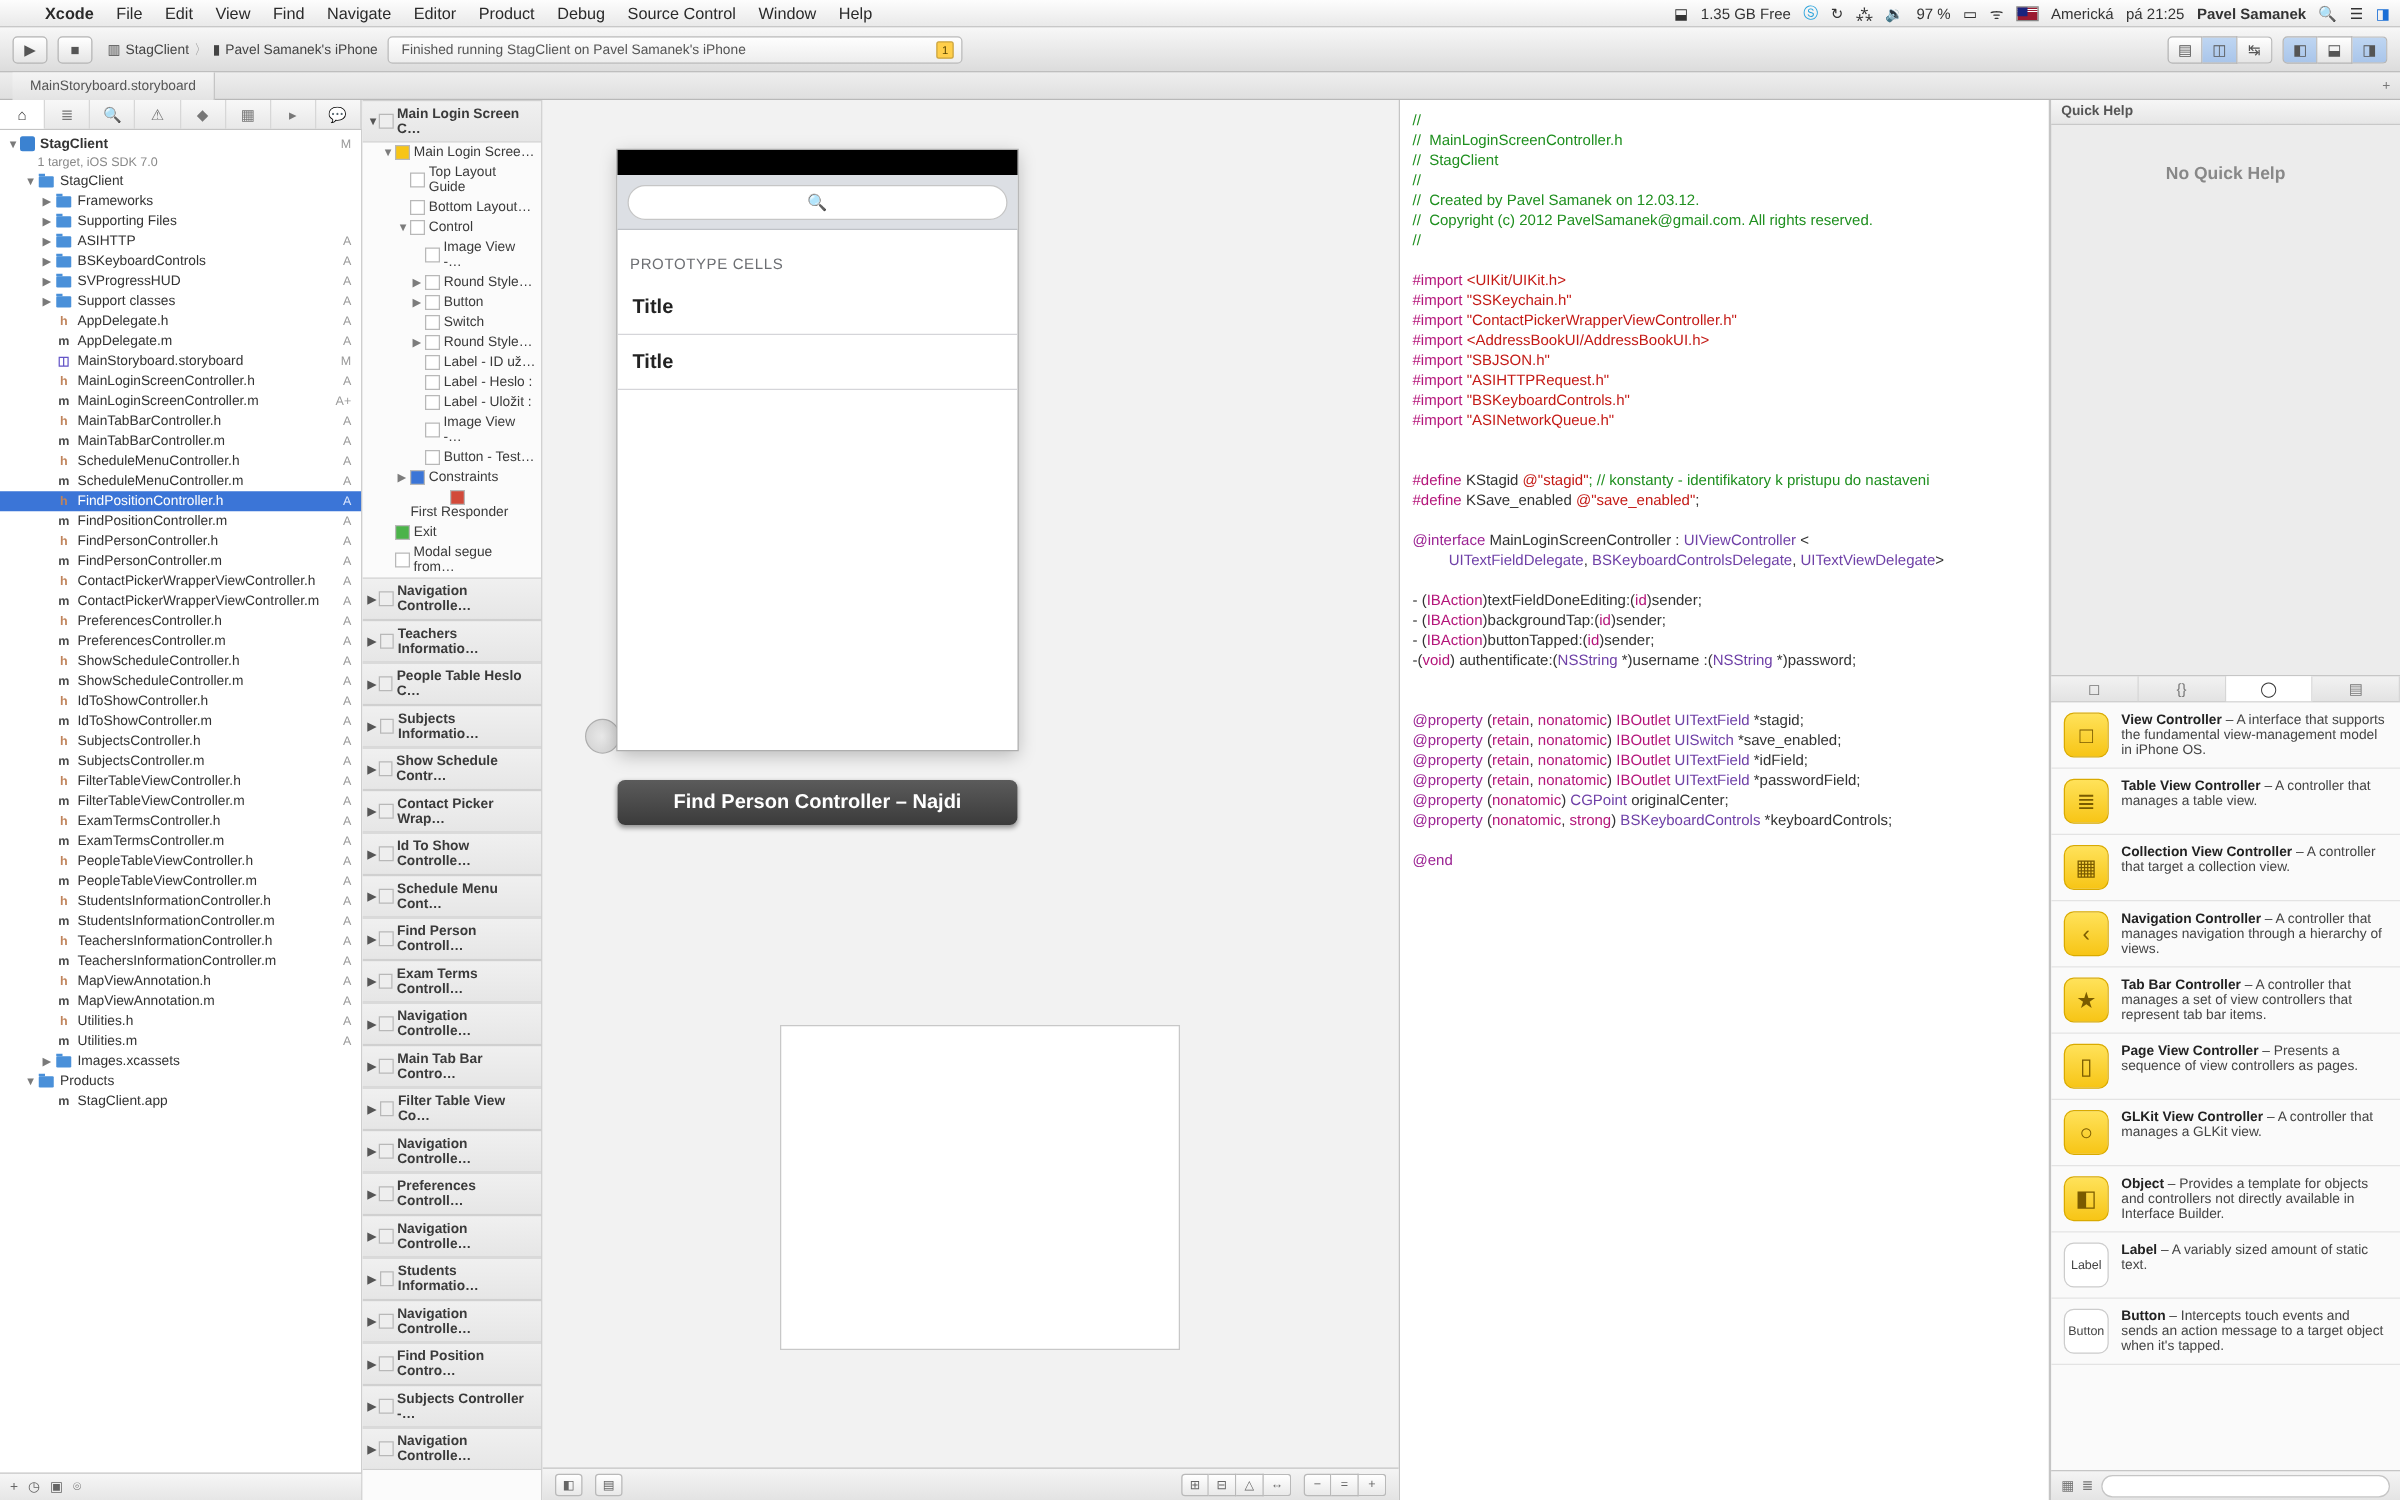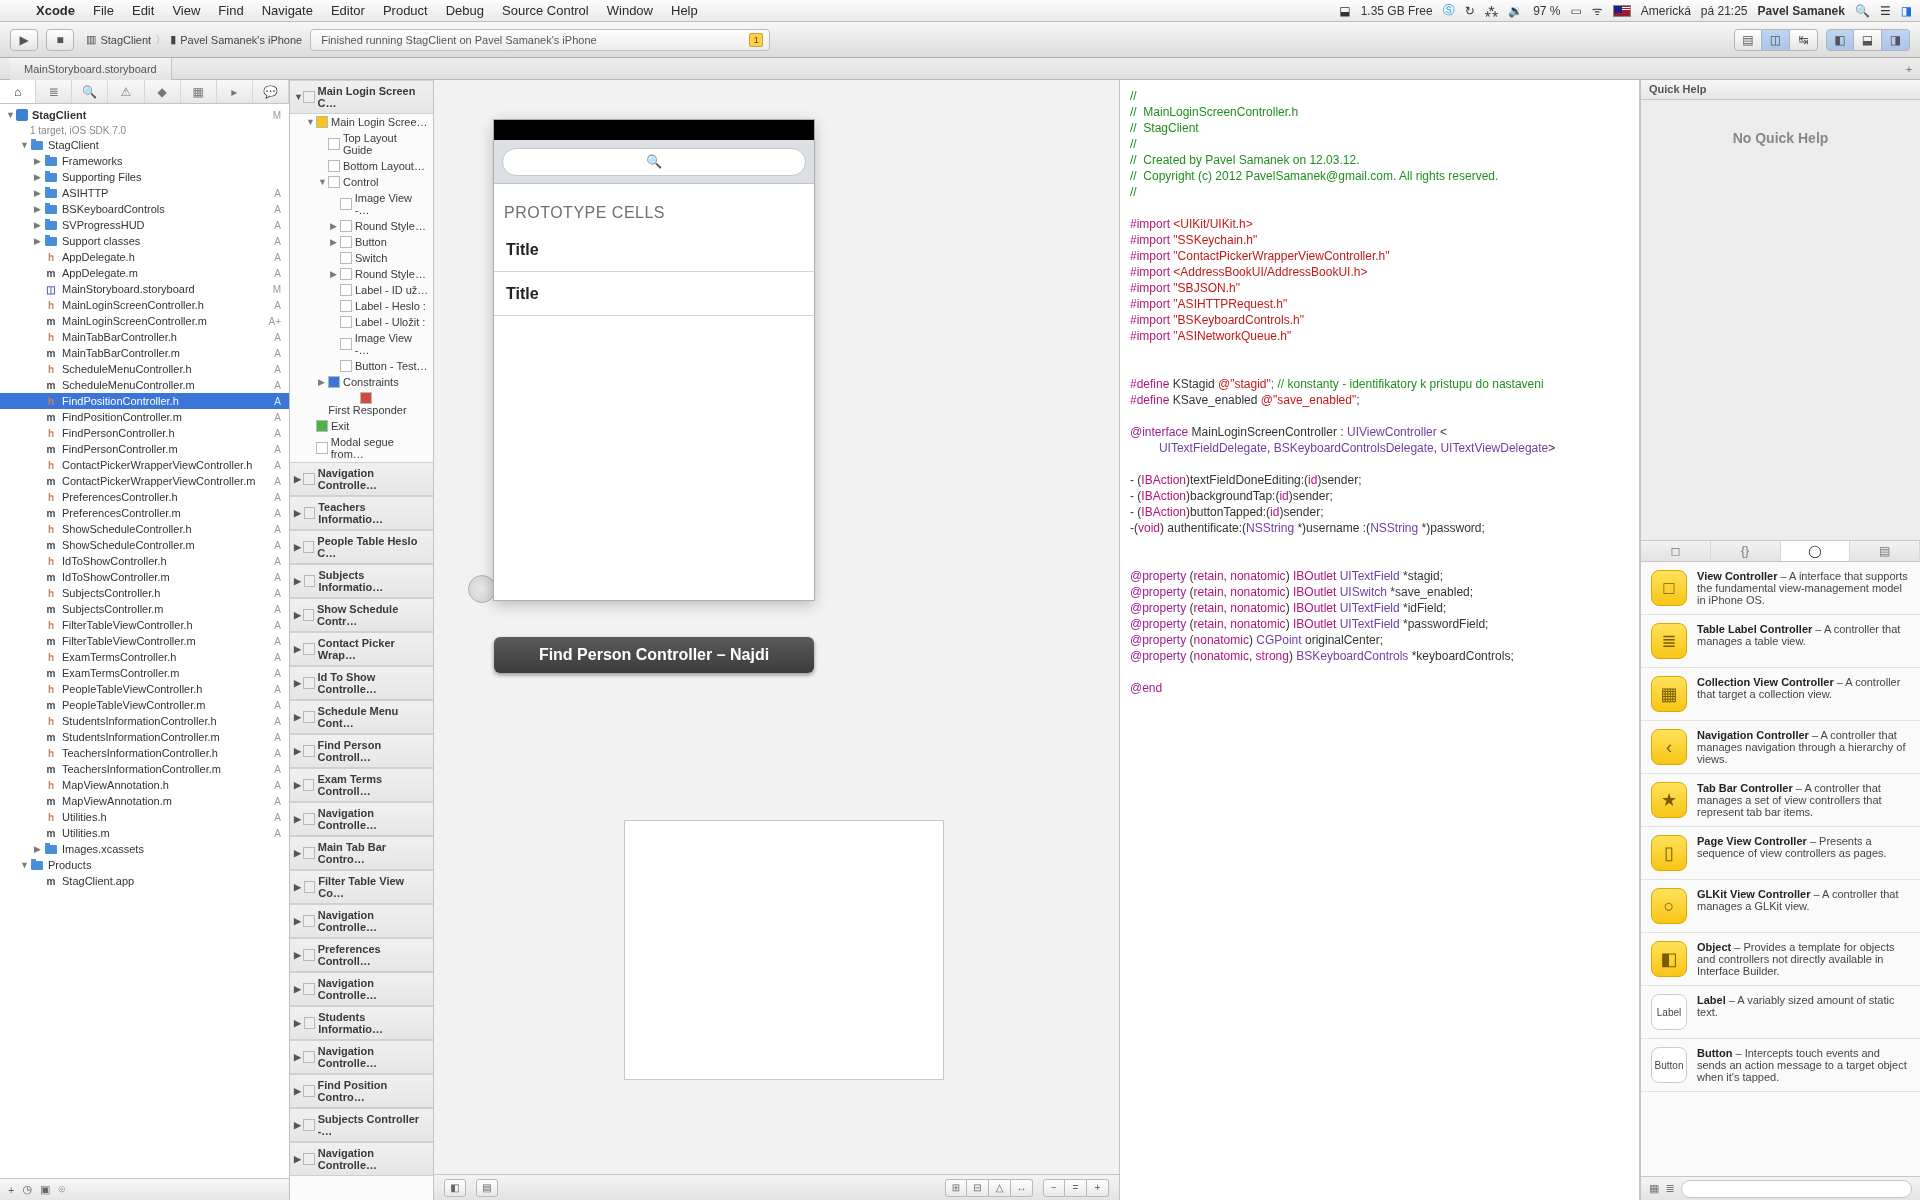--- a/index.html
+++ b/index.html
@@ -61,23 +61,23 @@
 .out-row.scene { font-weight:600; background:linear-gradient(#f0f0f0,#e6e6e6); border-top:1px solid #d0d0d0; border-bottom:1px solid #d0d0d0; padding:4px 4px; }
 .out-row.scene .tri { color:#555; }
 
 
 .canvas { flex:1; background:#f2f2f2; position:relative; border-right:1px solid #c5c5c5; overflow:hidden; }
 .phone { position:absolute; left:60px; top:40px; width:320px; height:480px; background:#fff; box-shadow:0 0 0 1px #aeaeae, 0 4px 14px rgba(0,0,0,.25); }
 .phone .statusbar{ height:20px; background:#000; }
 .phone .navbar{ height:44px; background:#1c1c1c; color:#fff; display:flex; align-items:center; justify-content:center; font-size:17px; font-weight:bold; }
 .phone .searchwrap{ height:44px; background:#dcdfe4; display:flex; align-items:center; padding:0 8px; border-bottom:1px solid #bfc2c7; }
 .phone .searchfield{ flex:1; height:28px; border-radius:14px; background:#fff; border:1px solid #c6c6c6; display:flex; align-items:center; justify-content:center; color:#8a8a8a; font-size:13px; }
-.phone .protolabel{ padding:20px 10px 6px; font-size:16px; color:#6d6f73; letter-spacing:.5px; }
+.phone .protolabel{ padding:20px 10px 6px; font-size:12px; color:#6d6f73; letter-spacing:.5px; }
 .phone .cell{ height:44px; border-bottom:1px solid #d5d5d9; display:flex; align-items:center; padding:0 12px; font-size:16px; font-weight:600; color:#222; }
-.fp-title{ position:absolute; left:60px; top:557px; width:320px; height:36px; border-radius:6px; background:linear-gradient(#5b5b5b,#3b3b3b); color:#fff; font-size:16px; font-weight:600; display:flex; align-items:center; justify-content:center; box-shadow:0 2px 4px rgba(0,0,0,.4); }
+.fp-title{ position:absolute; left:60px; top:544px; width:320px; height:36px; border-radius:6px; background:linear-gradient(#5b5b5b,#3b3b3b); color:#fff; font-size:16px; font-weight:600; display:flex; align-items:center; justify-content:center; box-shadow:0 2px 4px rgba(0,0,0,.4); }
 .scene-stub { position:absolute; left:190px; top:740px; width:320px; height:260px; background:#fff; border:1px solid #c8c8c8; }
 .segue-knob{ position:absolute; left:34px; top:495px; width:28px; height:28px; border-radius:14px; background:radial-gradient(#e9e9e9,#cfcfcf); border:1px solid #aeaeae; }
 .canvas-toolbar{ position:absolute; bottom:0; left:0; right:0; height:26px; background:linear-gradient(#f4f4f4,#e3e3e3); border-top:1px solid #c3c3c3; display:flex; align-items:center; gap:10px; padding:0 10px; color:#666; }
 .mini-btn{ width:22px; height:18px; border:1px solid #b9b9b9; border-radius:3px; background:linear-gradient(#fff,#e9e9e9); display:flex; align-items:center; justify-content:center; font-size:10px; }
 .mini-group{ display:flex; }
 .mini-group .mini-btn:first-child{border-radius:3px 0 0 3px;}
 .mini-group .mini-btn:last-child{border-radius:0 3px 3px 0;border-left:none;}
 .mini-group .mini-btn:not(:first-child):not(:last-child){border-radius:0;border-left:none;}
 
 
@@ -873,21 +873,21 @@
       <div class="ls active">◯</div>
       <div class="ls">▤</div>
     </div>
     <div class="library" id="library">
         <div class="lib-item">
           <div class="lib-icon">□</div>
           <div class="lib-text"><b>View Controller</b><span> – A interface that supports the fundamental view-management model in iPhone OS.</span></div>
         </div>
         <div class="lib-item">
           <div class="lib-icon">≣</div>
-          <div class="lib-text"><b>Table Label Controller</b><span> – A controller that manages a table view.</span></div>
+          <div class="lib-text"><b>Table View Controller</b><span> – A controller that manages a table view.</span></div>
         </div>
         <div class="lib-item">
           <div class="lib-icon">▦</div>
           <div class="lib-text"><b>Collection View Controller</b><span> – A controller that target a collection view.</span></div>
         </div>
         <div class="lib-item">
           <div class="lib-icon">‹</div>
           <div class="lib-text"><b>Navigation Controller</b><span> – A controller that manages navigation through a hierarchy of views.</span></div>
         </div>
         <div class="lib-item">

